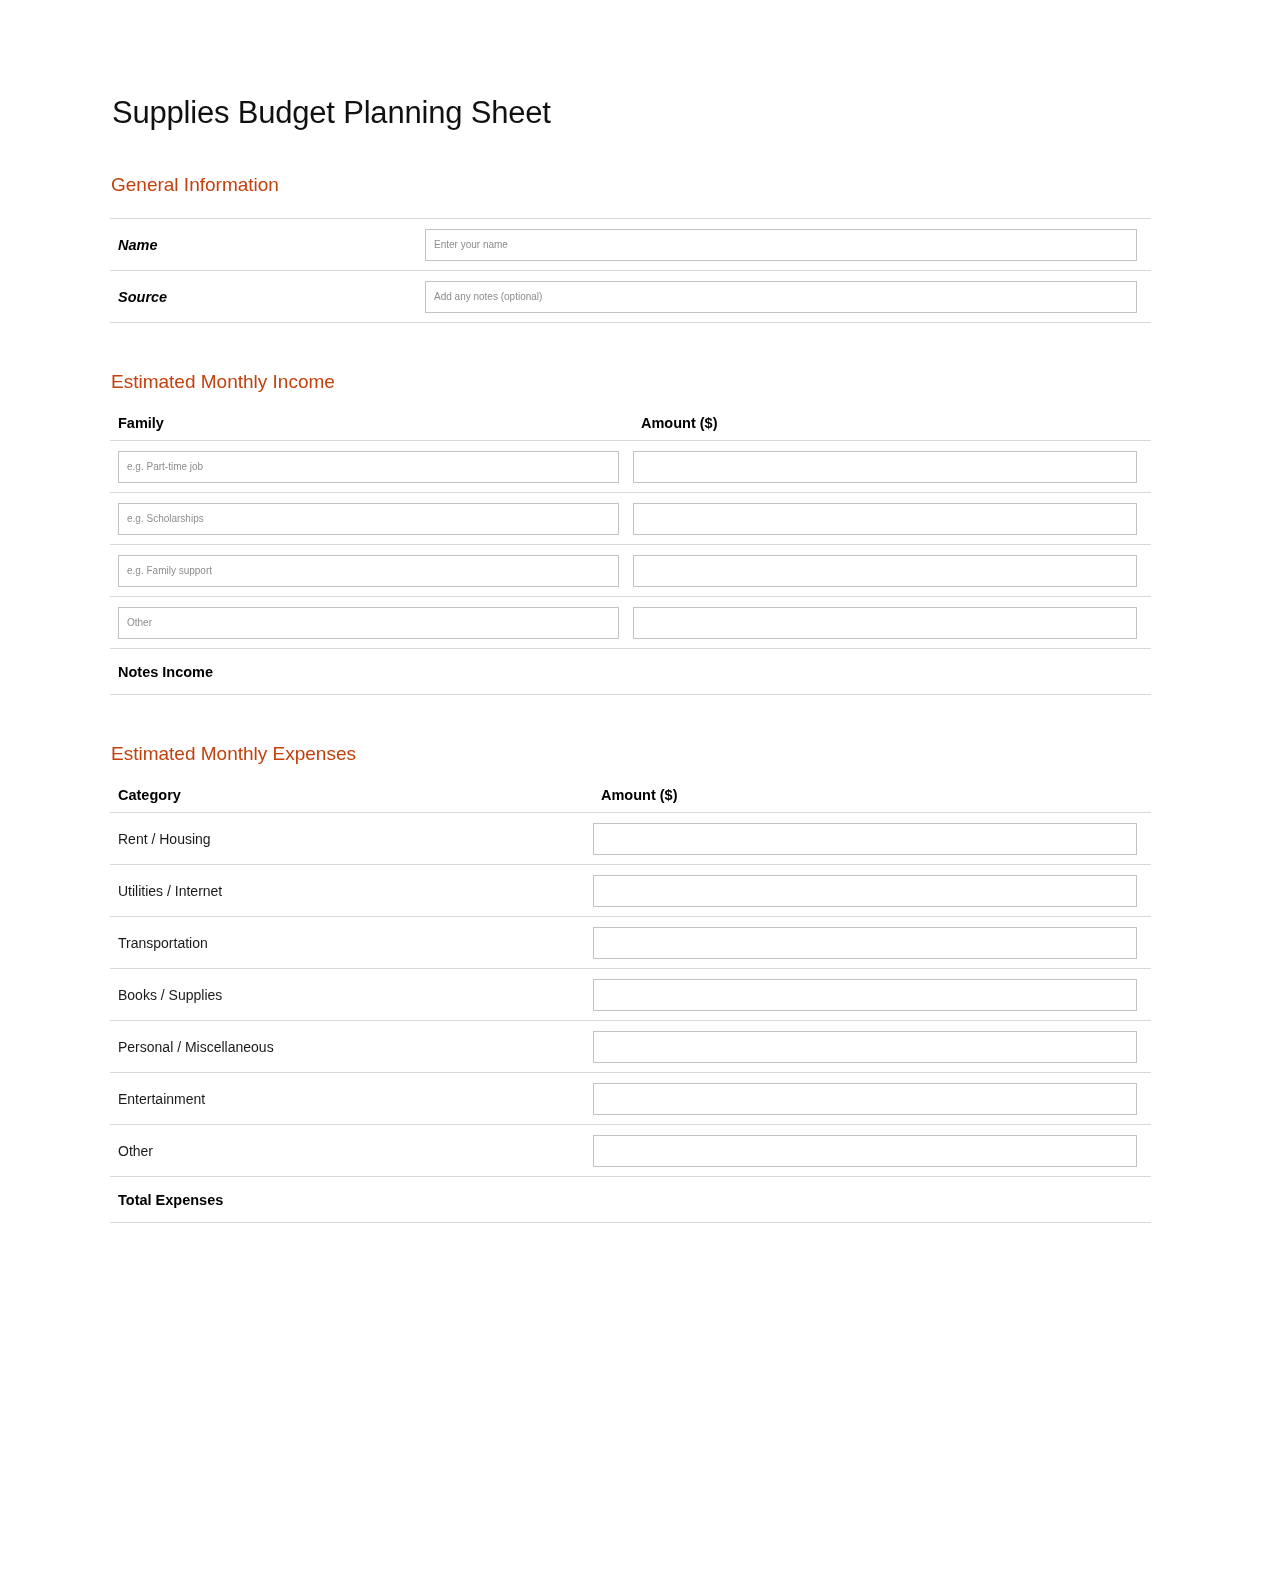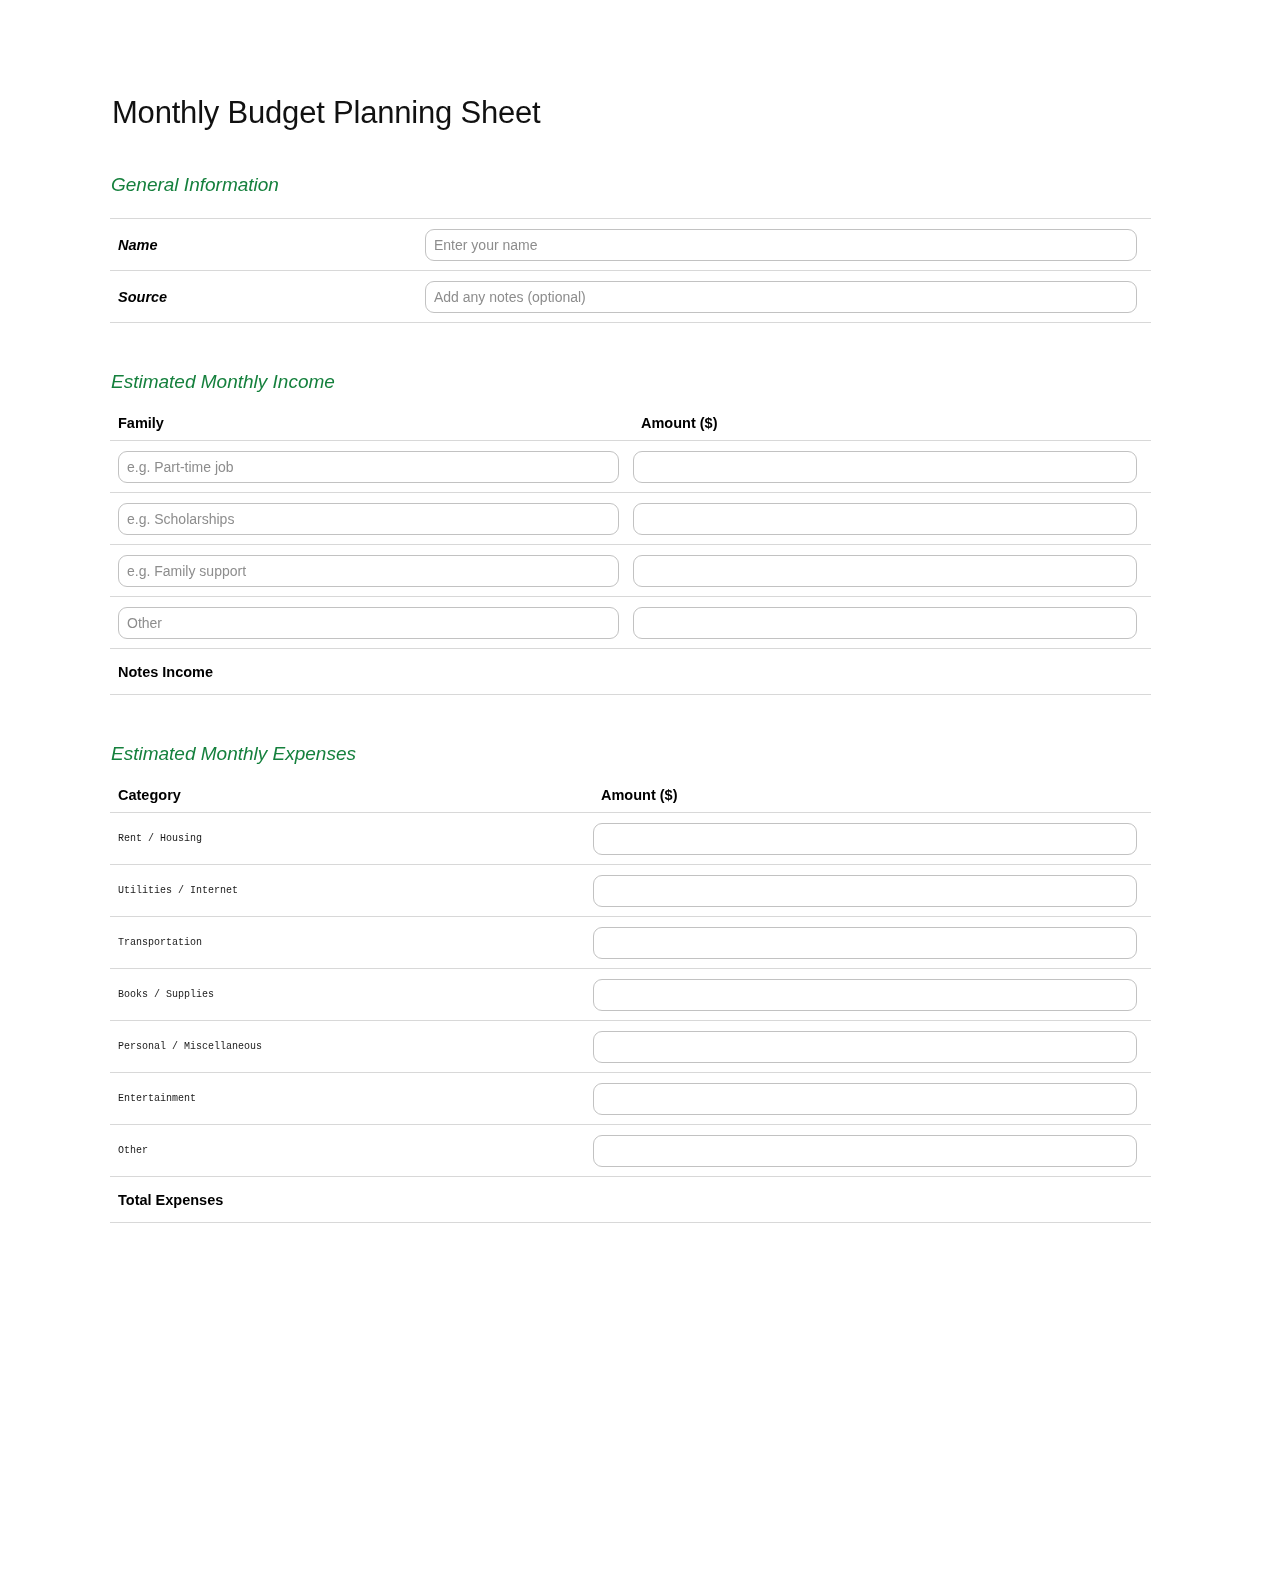--- a/index.html
+++ b/index.html
@@ -23,22 +23,21 @@
     font-weight: normal;
     line-height: 1.1;
     margin: 0 0 44px 2px;
     letter-spacing: -0.2px;
     color: #111111;
   }
   .section-heading {
     font-size: 19px;
     font-weight: normal;
     margin: 0 0 22px 1px;
-    color: #15803d;
-    font-style: italic;
+    color: #c2410c;
   }
   .section { margin-bottom: 34px; }
   .section.income { margin-top: 48px; }
   .section.expenses { margin-top: 48px; }
 
   table.sheet {
     width: 1041px;
     border-collapse: collapse;
     table-layout: fixed;
   }
@@ -78,54 +77,53 @@
     height: 46px;
     font-size: 14.5px;
     font-weight: bold;
     padding-left: 8px !important;
   }
 
   
   .exp-cat-col { width: 483px; }
   .exp-amount-col { width: 558px; }
   .exp-cat {
-    font-size: 10px;
+    font-size: 14px;
     font-weight: normal;
     padding-left: 8px !important;
     height: 52px;
     color: #1a1a1a;
-    font-family: Liberation Mono, monospace;
   }
 
   input.cell-input {
     display: block;
     width: 100%;
     height: 32px;
     border: 1px solid #c2c2c2;
-    border-radius: 9px;
+    border-radius: 0;
     background: #ffffff;
     font-family: "Liberation Sans", sans-serif;
-    font-size: 14px;
+    font-size: 10px;
     color: #1a1a1a;
     padding: 0 8px;
     outline: none;
   }
   input.cell-input::placeholder {
     color: #8d8d8d;
     opacity: 1;
   }
   .pad-r-14 { padding-right: 14px !important; }
   .pad-l-8 { padding-left: 8px !important; }
 </style>
 </head>
 <body>
 
 <div class="page">
 
-  <h1 class="doc-title">Monthly Budget Planning Sheet</h1>
+  <h1 class="doc-title">Supplies Budget Planning Sheet</h1>
 
   <div class="section general">
     <h2 class="section-heading">General Information</h2>
 
     <table class="sheet">
       <tbody>
         <tr>
           <td class="gi-label">Name</td>
           <td class="gi-field pad-r-14">
             <input class="cell-input" type="text" placeholder="Enter your name" style="">

